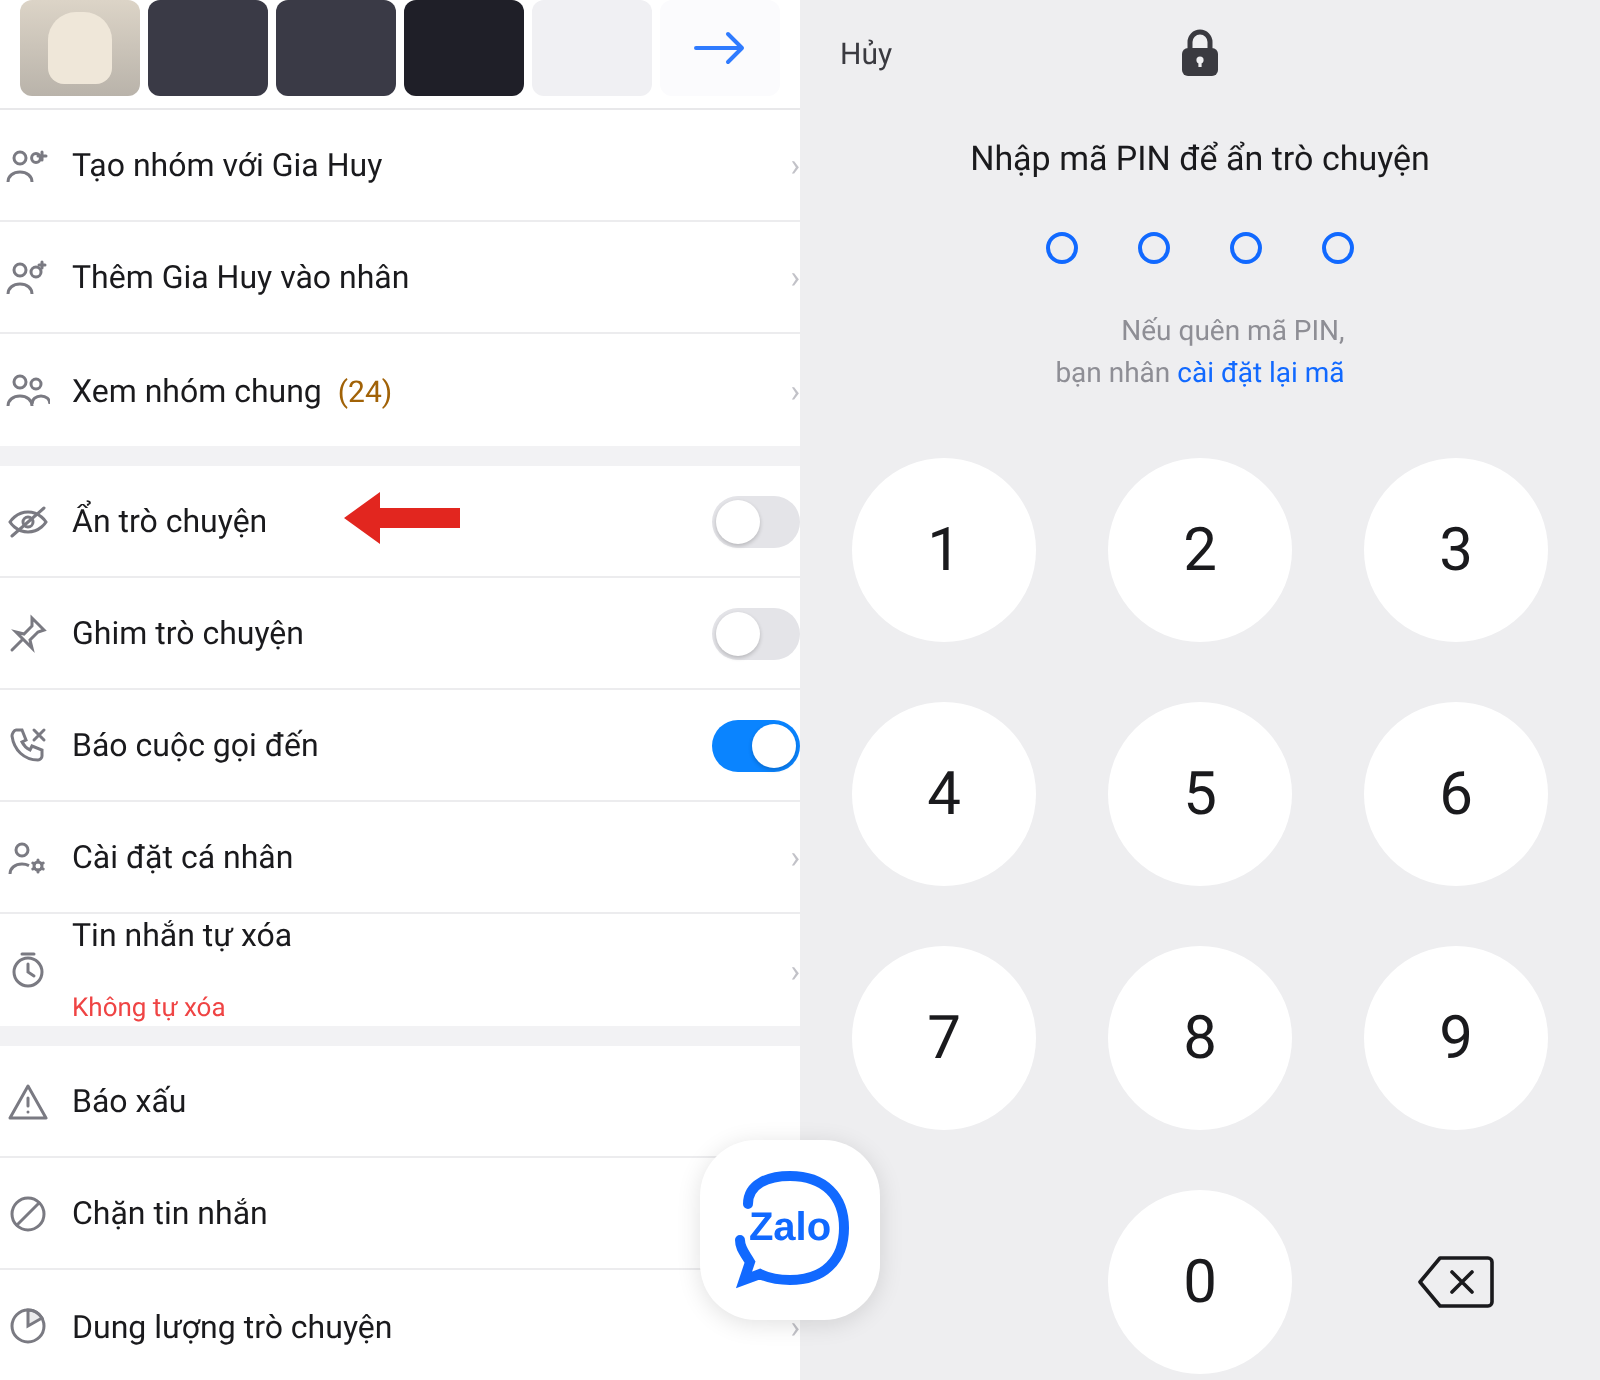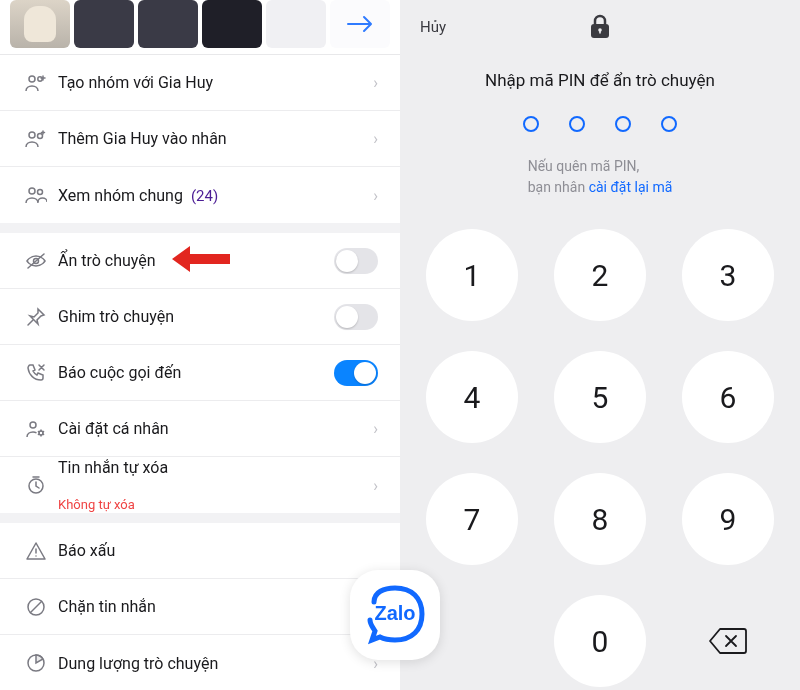--- a/index.html
+++ b/index.html
@@ -45,21 +45,21 @@
   .thumb.arrow { background:#fbfbfd; display:flex;align-items:center;justify-content:center;color:#2f7bff;font-size:22px;}
   .section {
     background: #fff;
     margin-top: 10px;
   }
   .section.first { margin-top: 0; border-top:1px solid #e8e8ea;}
   .row {
     display: flex;
     align-items: center;
     min-height: 56px;
-    padding: 0 22px;
+    padding: 0 0;
     border-bottom: 1px solid #ececee;
     position: relative;
   }
   .row:last-child { border-bottom: none; }
   .row .icon {
     width: 28px;
     display: flex;
     align-items: center;
     justify-content: center;
     color: #7a7a82;
@@ -70,21 +70,21 @@
     font-size: 16px;
     color: #1a1a1d;
     padding-left: 8px;
   }
   .row .label .sub {
     font-size: 13px;
     color: #ef4444;
     display: block;
     margin-top: 20px;
   }
-  .row .count { color:#4c1d95; font-size:15px; margin-left:4px;}
+  .row .count { color:#a16207; font-size:15px; margin-left:4px;}
   .row .chevron {
     color: #c2c2c8;
     font-size: 16px;
     padding-left: 6px;
   }
   .toggle {
     width: 44px; height: 26px;
     border-radius: 13px;
     background: #e4e4e8;
     position: relative;
@@ -144,21 +144,21 @@
     margin-top: 26px;
   }
   .pin-dot {
     width: 16px; height: 16px;
     border: 2.5px solid #1169ff;
     border-radius: 50%;
   }
   .forgot {
     font-size: 14px;
     color: #8e8e95;
-    text-align: left;
+    text-align: right;
     margin-top: 24px;
     line-height: 1.5;
   }
   .forgot .link { color:#1169ff; }
   .keypad {
     margin-top: 24px;
     display: grid;
     grid-template-columns: repeat(3, 106px);
     grid-auto-rows: 106px;
     gap: 16px 22px;

